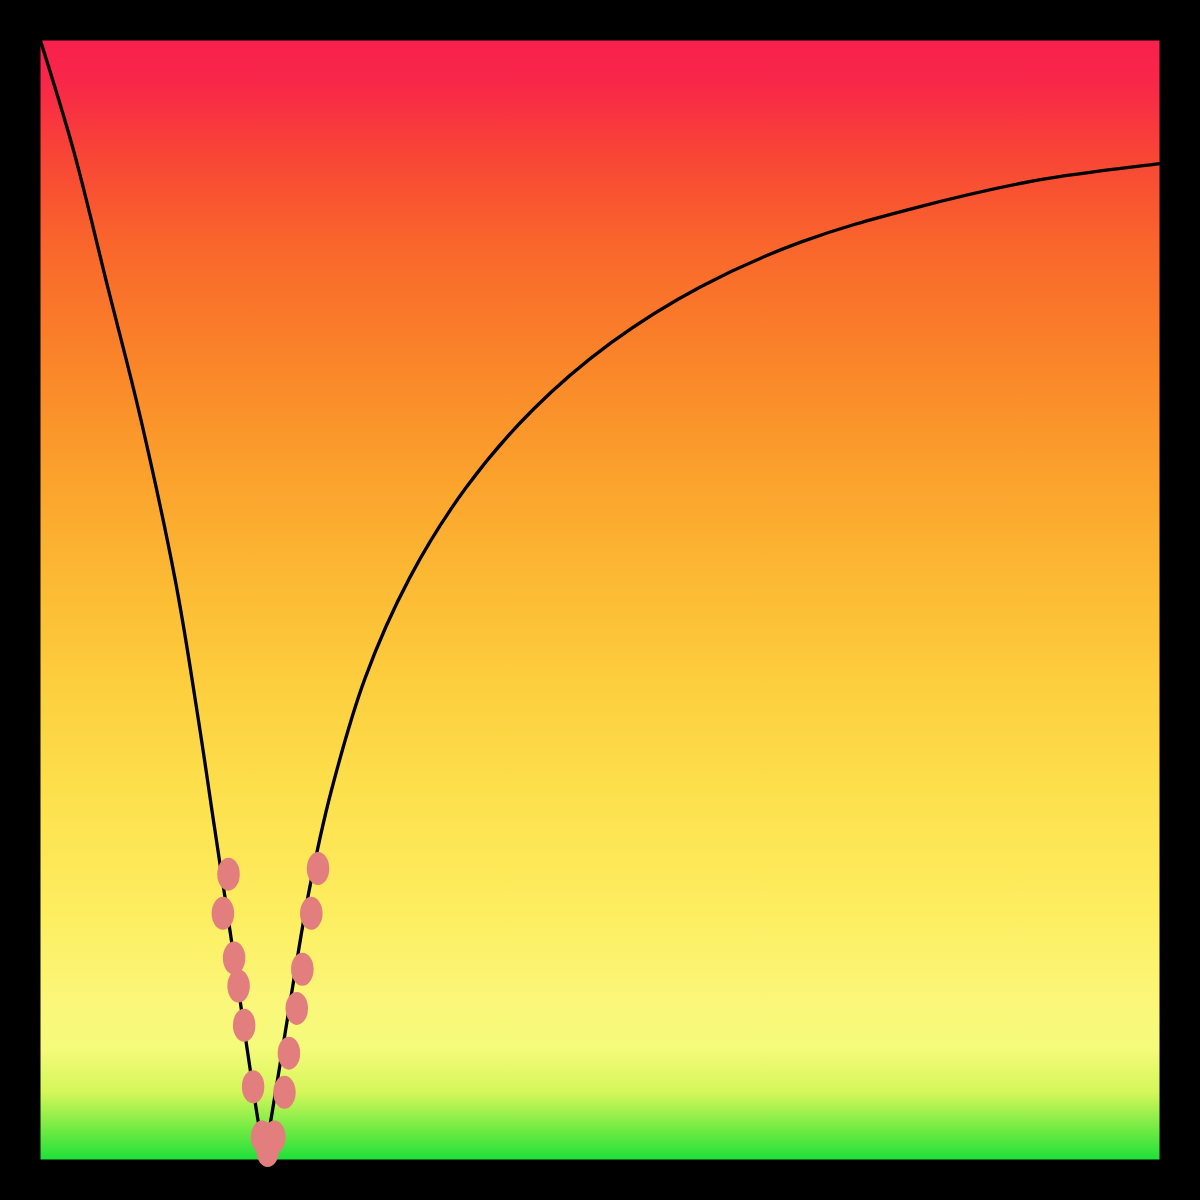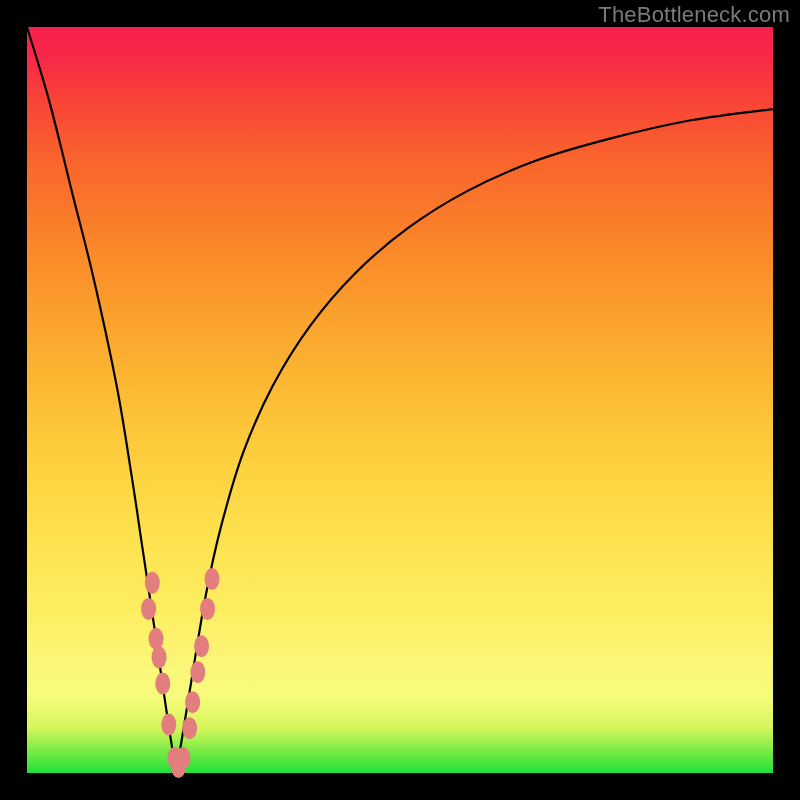--- a/index.html
+++ b/index.html
@@ -73,21 +73,20 @@
     fill: #e27e7d;
     stroke: none;
   }
 </style>
 </head>
 <body>
 
 <div class="frame">
   <div class="plot-area"></div>
 
-  <div class="watermark">TheBottleneck.com</div>
 
   <svg id="chart-svg" viewBox="0 0 746 746" preserveAspectRatio="none">
     <path id="left-branch" class="curve" d="M 0.00 0.00 C 4.03 13.43, 14.32 45.06, 22.38 74.60 C 30.44 104.14, 36.70 131.89, 44.76 164.12 C 52.82 196.35, 59.08 218.73, 67.14 253.64 C 75.20 288.55, 82.81 323.17, 89.52 358.08 C 96.23 392.99, 99.74 418.06, 104.44 447.60 C 109.14 477.14, 111.60 495.34, 115.63 522.20 C 119.66 549.06, 123.06 571.29, 126.82 596.80 C 130.58 622.31, 133.56 643.80, 136.52 663.94 C 139.47 684.08, 140.95 693.93, 143.23 708.70 C 145.51 723.47, 148.13 739.29, 149.20 746.00"></path>
     <path id="right-branch" class="curve" d="M 149.20 746.00 C 150.54 737.94, 153.57 720.04, 156.66 701.24 C 159.75 682.44, 162.33 665.73, 166.36 641.56 C 170.39 617.39, 174.07 592.47, 179.04 566.96 C 184.01 541.45, 187.25 525.33, 193.96 499.82 C 200.67 474.31, 206.94 450.73, 216.34 425.22 C 225.74 399.71, 234.09 380.91, 246.18 358.08 C 258.27 335.25, 268.71 318.54, 283.48 298.40 C 298.25 278.26, 310.78 263.64, 328.24 246.18 C 345.70 228.72, 360.32 216.19, 380.46 201.42 C 400.60 186.65, 417.31 176.21, 440.14 164.12 C 462.97 152.03, 481.77 143.68, 507.28 134.28 C 532.79 124.88, 553.68 119.29, 581.88 111.90 C 610.08 104.51, 634.40 98.62, 663.94 93.25 C 693.48 87.88, 731.23 84.07, 746.00 82.06"></path>
     <g id="dots">
         <ellipse class="dot" cx="125.33" cy="555.77" rx="7.5" ry="11"></ellipse>
         <ellipse class="dot" cx="121.60" cy="581.88" rx="7.5" ry="11"></ellipse>
         <ellipse class="dot" cx="129.06" cy="611.72" rx="7.5" ry="11"></ellipse>
         <ellipse class="dot" cx="132.04" cy="630.37" rx="7.5" ry="11"></ellipse>
         <ellipse class="dot" cx="135.77" cy="656.48" rx="7.5" ry="11"></ellipse>

